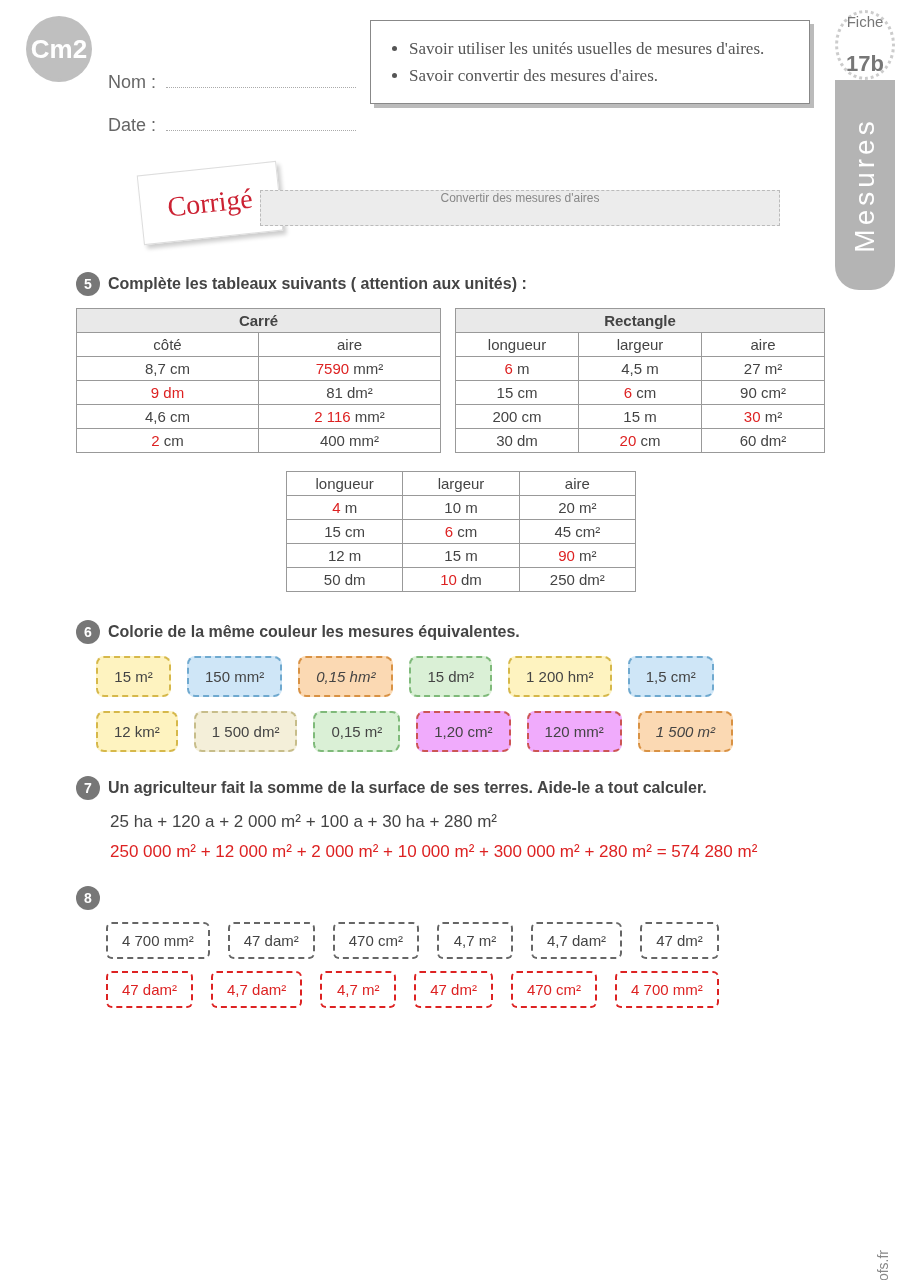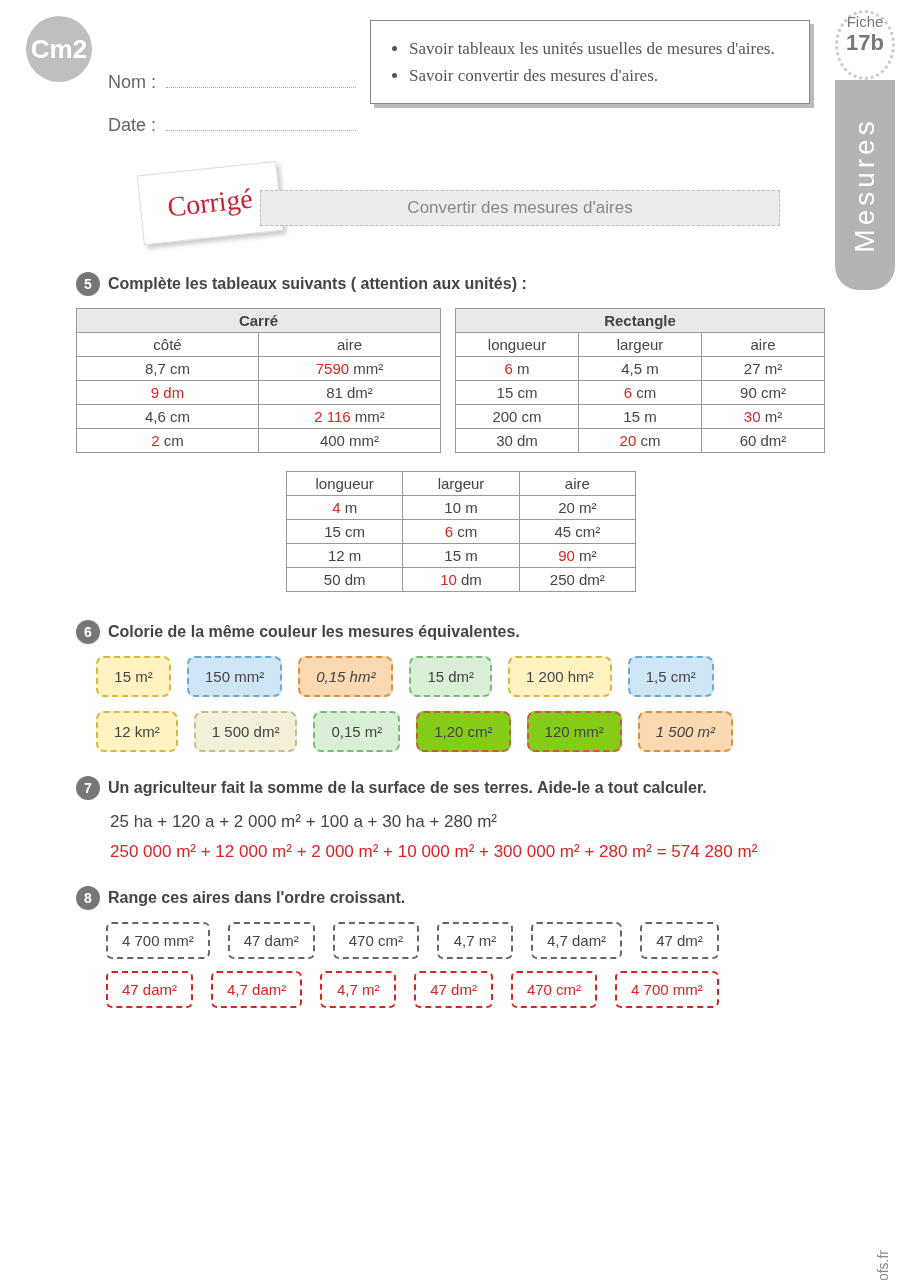--- a/index.html
+++ b/index.html
@@ -26,21 +26,21 @@
     border: 4px dotted #bfbfbf;
   }
   .fiche-tab {
     position: absolute; top: 10px; right: 10px;
     width: 60px;
     border-top-left-radius: 24px; border-top-right-radius: 24px;
   }
   .fiche-label {
     width: 60px; height: 70px; border-radius: 50%;
     border: 3px dotted #ccc;
-    display: flex; flex-direction: column; align-items: center; justify-content: flex-start;
+    display: flex; flex-direction: column; align-items: center; justify-content: space-between;
     color: #777; font-size: 15px; background:#fff;
   }
   .fiche-label .big { font-size: 22px; font-weight: 700; }
   .side-tab {
     position: absolute; top: 80px; right: 10px;
     width: 60px; height: 210px;
     background: #b4b4b4;
     border-bottom-left-radius: 24px; border-bottom-right-radius: 24px;
     display: flex; align-items:center; justify-content:center;
     color: #fff; font-size: 28px; letter-spacing: 4px;
@@ -74,22 +74,22 @@
     display:flex; align-items:center; justify-content:center;
   }
   .corrige-card span {
     font-family: "Brush Script MT", cursive;
     font-size: 28px; color: #c23;
   }
   .title-bar {
     position: absolute; top: 190px; left: 260px;
     width: 520px; height: 36px;
     border: 1px dashed #bbb; background: #ececec;
-    display:flex; align-items:center; justify-content:center;
-    color:#888; font-size:17px;
+    display:flex; align-items:flex-start; justify-content:center;
+    color:#888; font-size:12px;
   }
 
   
   .content { position: absolute; top: 272px; left: 76px; width: 770px; }
 
   .enonce { display:flex; align-items:center; font-weight:700; margin-bottom:12px; color:#444;}
   .num-badge {
     width:24px; height:24px; border-radius:50%;
     background:#777; color:#fff; display:inline-flex; align-items:center; justify-content:center;
     font-size:14px; margin-right:8px; flex-shrink:0;
@@ -116,21 +116,21 @@
   .chips { margin: 10px 0 24px 20px; display:flex; flex-wrap:wrap; gap:16px; }
   .chip {
     border:2px dashed; border-radius:8px;
     padding:10px 16px; font-size:15px; text-align:center;
     min-width:75px;
   }
   .c-yellow { background:#fef3c0; border-color:#d6b84a;}
   .c-blue   { background:#cfe6f7; border-color:#6fa9cf;}
   .c-orange { background:#fbd9b3; border-color:#d99244;font-style:italic;}
   .c-mint   { background:#daf0d6; border-color:#7fba7a;}
-  .c-red    { background:#84cc16; border-color:#c55;}
+  .c-red    { background:#f0abfc; border-color:#c55;}
   .c-beige  { background:#f4efd9; border-color:#c7bd8a;}
 
   
   .dashbox {
     border:2px dashed #666; border-radius:6px;
     padding:8px 14px; font-size:15px; min-width:76px; text-align:center;
   }
   .row8 { margin:12px 0 6px 30px; display:flex; flex-wrap:wrap; gap:18px; }
 
   .equation { margin: 10px 0 6px 34px; font-size:17px; }
@@ -155,21 +155,21 @@
   <span>Mesures</span>
 </div>
 
 <div class="name-date">
   <div><span>Nom :</span>&nbsp;&nbsp;<span class="dots"></span></div>
   <div><span>Date :</span>&nbsp;&nbsp;<span class="dots"></span></div>
 </div>
 
 <div class="obj-box">
   <ul>
-    <li>Savoir tableaux les unités usuelles de mesures d'aires.</li>
+    <li>Savoir utiliser les unités usuelles de mesures d'aires.</li>
     <li>Savoir convertir des mesures d'aires.</li>
   </ul>
 </div>
 
 <div class="corrige-card">
   <span>Corrigé</span>
 </div>
 <div class="title-bar">
   <span>Convertir des mesures d'aires</span>
 </div>
@@ -298,21 +298,20 @@
 
   <div class="enonce">
     <span class="num-badge">7</span>
     <span>Un agriculteur fait la somme de la surface de ses terres. Aide-le a tout calculer.</span>
   </div>
   <div class="equation">25 ha + 120 a + 2 000 m² + 100 a + 30 ha + 280 m²</div>
   <div class="equation red">250 000 m² + 12 000 m² + 2 000 m² + 10 000 m² + 300 000 m² + 280 m² = 574 280 m²</div>
 
   <div class="enonce" style="margin-top:24px;">
     <span class="num-badge">8</span>
-    <span>Range ces aires dans l'ordre croissant.</span>
   </div>
   <div class="row8" id="ex8-given">
       <div class="dashbox">4 700 mm²</div>
       <div class="dashbox">47 dam²</div>
       <div class="dashbox">470 cm²</div>
       <div class="dashbox">4,7 m²</div>
       <div class="dashbox">4,7 dam²</div>
       <div class="dashbox">47 dm²</div>
     </div>
   <div class="row8" id="ex8-answer">

